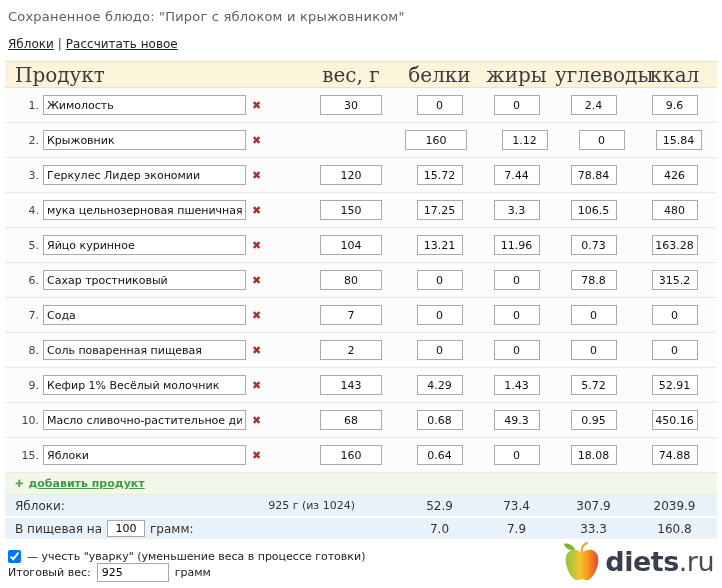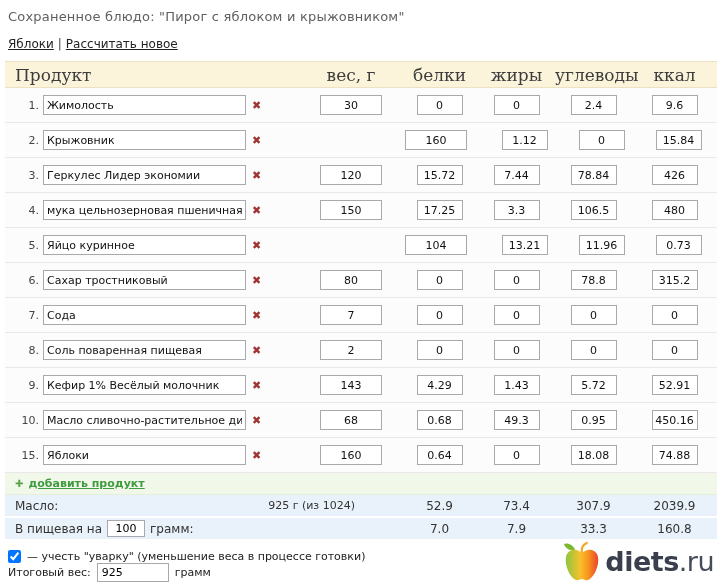--- a/index.html
+++ b/index.html
@@ -3,21 +3,21 @@
 <meta charset="utf-8">
 <style>
   * { box-sizing: border-box; margin: 0; padding: 0; }
   html,body { width:722px; height:588px; background:#fff; font-family:"DejaVu Sans", sans-serif; position:relative; overflow:hidden; }
   .page-title { color:#5f5f5f; font-size:13px; padding:9px 0 0 8px; letter-spacing:.2px; }
   .actions { padding:13px 0 10px 8px; font-size:12px; color:#333; }
   .actions a { color:#222; text-decoration:underline; cursor:pointer; }
   .actions .sep { margin:0 4px; color:#444; }
 
   .calc-table { margin:0 5px; width:712px; }
-  .thead { display:flex; align-items:center; height:27px; background:#fbf4db; border-top:1px solid #ece1c2; border-bottom:1px solid #ece1c2; font-family:"DejaVu Serif","Liberation Serif",serif; font-size:17px; color:#3c3c3c; }
+  .thead { display:flex; align-items:center; height:27px; background:#fbf4db; border-top:1px solid #ece1c2; border-bottom:1px solid #ece1c2; font-family:"DejaVu Serif","Liberation Serif",serif; font-size:20px; color:#3c3c3c; }
   .col-product { flex:1; padding-left:10px; display:flex; align-items:center; }
   .col-weight { width:100px; text-align:center; }
   .col-n { width:77px; text-align:center; }
   .col-last { width:85px; text-align:center; }
 
   .prow { display:flex; align-items:center; height:35px; background:#fdfcfd; border-bottom:1px solid #eae6ea; font-size:11px; }
   .prow .num { width:24px; text-align:right; margin-right:4px; color:#444; font-size:11px; }
   .name-input { width:203px; height:20px; border:1px solid #a9a9ad; font-size:11px; padding:1px 3px; font-family:"DejaVu Sans",sans-serif; color:#111; background:#fff; }
   .del { color:#a03434; font-weight:bold; font-size:11px; margin-left:6px; cursor:pointer; line-height:1; }
   .w-input { width:62px; height:20px; border:1px solid #a9a9ad; text-align:center; font-size:11px; font-family:"DejaVu Sans",sans-serif; color:#111; }
@@ -115,20 +115,21 @@
       <div class="prow">
         <div class="col-product">
           <span class="num">5.</span>
           <input type="text" class="name-input" value="Яйцо куринное" style="">
           <span class="del">✖</span>
         </div>
         <div class="col-weight"><input type="text" class="w-input" value="104" style=""></div>
         <div class="col-n"><input type="text" class="n-input" value="13.21" style=""></div>
         <div class="col-n"><input type="text" class="n-input" value="11.96" style=""></div>
         <div class="col-n"><input type="text" class="n-input" value="0.73" style=""></div>
+        <div class="col-last"><input type="text" class="n-input" value="163.28" style=""></div>
       </div>
       <div class="prow">
         <div class="col-product">
           <span class="num">6.</span>
           <input type="text" class="name-input" value="Сахар тростниковый" style="">
           <span class="del">✖</span>
         </div>
         <div class="col-weight"><input type="text" class="w-input" value="80" style=""></div>
         <div class="col-n"><input type="text" class="n-input" value="0" style=""></div>
         <div class="col-n"><input type="text" class="n-input" value="0" style=""></div>
@@ -196,21 +197,21 @@
         <div class="col-last"><input type="text" class="n-input" value="74.88" style=""></div>
       </div>
     </div>
 
   <div class="add-row">
     <span class="plus">✚</span>
     <a>добавить продукт</a>
   </div>
 
   <div class="t-row">
-    <div class="t-label">Масло:</div>
+    <div class="t-label">Яблоки:</div>
     <div class="t-weight">925 г (из 1024)</div>
     <div class="col-n">52.9</div>
     <div class="col-n">73.4</div>
     <div class="col-n">307.9</div>
     <div class="col-last">2039.9</div>
   </div>
 
   <div class="t-row">
     <div class="t-label">
       <span>В пищевая на</span>

